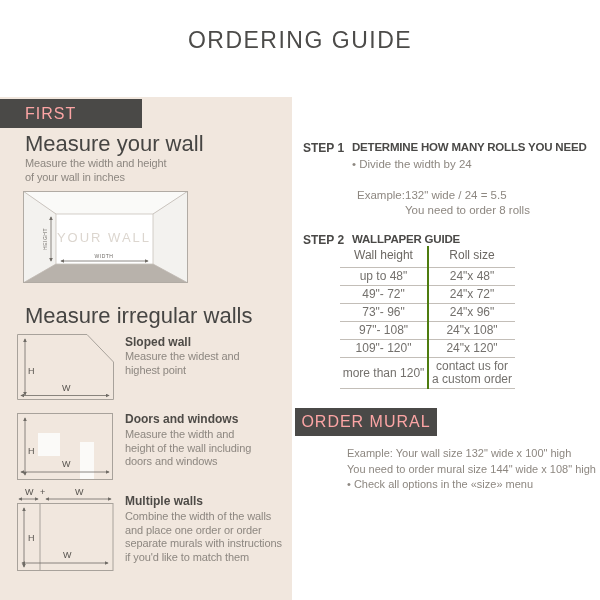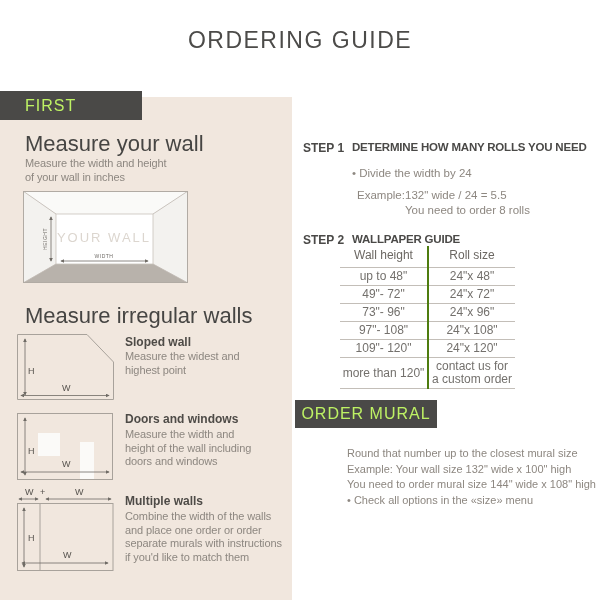--- a/index.html
+++ b/index.html
@@ -6,22 +6,22 @@
   html,body { background:#ffffff; }
   body { width:600px; height:600px; font-family:"Liberation Sans", sans-serif; }
   .canvas { position:relative; width:600px; height:600px; background:#ffffff; overflow:hidden; }
   .abs { position:absolute; }
 
   .page-title { top:27px; left:0; width:600px; text-align:center; font-size:23px;
     letter-spacing:1.5px; color:#4c4b49; }
 
   .panel { left:0; top:97px; width:292px; height:503px; background:#f1e7de; }
 
-  .bar { background:#4a4947; color:#bef264; display:flex; align-items:center;
-    font-size:16px; letter-spacing:1px; }
+  .bar { background:#4a4947; color:#fca5a5; display:flex; align-items:center;
+    font-size:16px; letter-spacing:1px;margin-top:8px; }
   .bar-first { left:0; top:91px; width:142px; height:29px; padding-left:25px; }
   .bar-wallpaper { left:263px; top:90px; width:238px; height:30px; justify-content:center; }
   .bar-mural { left:295px; top:400px; width:142px; height:28px; justify-content:center; }
 
   .h-lg { font-size:22px; color:#464543;text-align:right; }
   .body-txt { font-size:11px; line-height:13.5px; color:#8d8780; white-space:pre-line;
     letter-spacing:-0.1px; }
   .sub-title { font-size:12px; font-weight:700; color:#4e4b47; }
 
   .step-label { font-size:12px; font-weight:700; color:#4a4947; }
@@ -133,21 +133,21 @@
   <div class="abs sub-title" style="left:125px; top:494px;">Multiple walls</div>
   <div class="abs body-txt" style="left:125px; top:510px;">Combine the width of the walls
 and place one order or order
 separate murals with instructions
 if you'd like to match them</div>
 
 
   <div class="abs step-label" style="left:303px; top:141px;">STEP 1</div>
   <div class="abs step-title" style="left:352px; top:141px;">DETERMINE HOW MANY ROLLS YOU NEED</div>
 
-  <div class="abs" style="left:352px; top:166px;">
+  <div class="abs" style="left:352px; top:157px;">
     <div class="bullet-line">Divide the width by 24</div>
   </div>
 
   <div class="abs example-txt" style="left:357px; top:189px;">Example:</div>
   <div class="abs example-txt" style="left:405px; top:189px;">132" wide / 24 = 5.5</div>
   <div class="abs example-txt" style="left:405px; top:204px;">You need to order 8 rolls</div>
 
   <div class="abs step-label" style="left:303px; top:233px;">STEP 2</div>
   <div class="abs step-title" style="left:352px; top:233px;">WALLPAPER GUIDE</div>
 
@@ -183,19 +183,18 @@
 a custom order</td>
     </tr>
   </tbody>
     </table>
 
   <div class="abs bar bar-mural">
     <span>ORDER MURAL</span>
   </div>
 
   <div class="abs" style="left:347px; top:446px;">
-    <div class="mural-line">Round that number up to the closest mural size</div>
     <div class="mural-line">Example: Your wall size 132" wide x 100" high</div>
     <div class="mural-line">You need to order mural size 144" wide x 108" high</div>
     <div class="mural-line bullet-line" style="font-size:11px;">Check all options in the «size» menu</div>
   </div>
 
 </div>
 
 </body></html>

